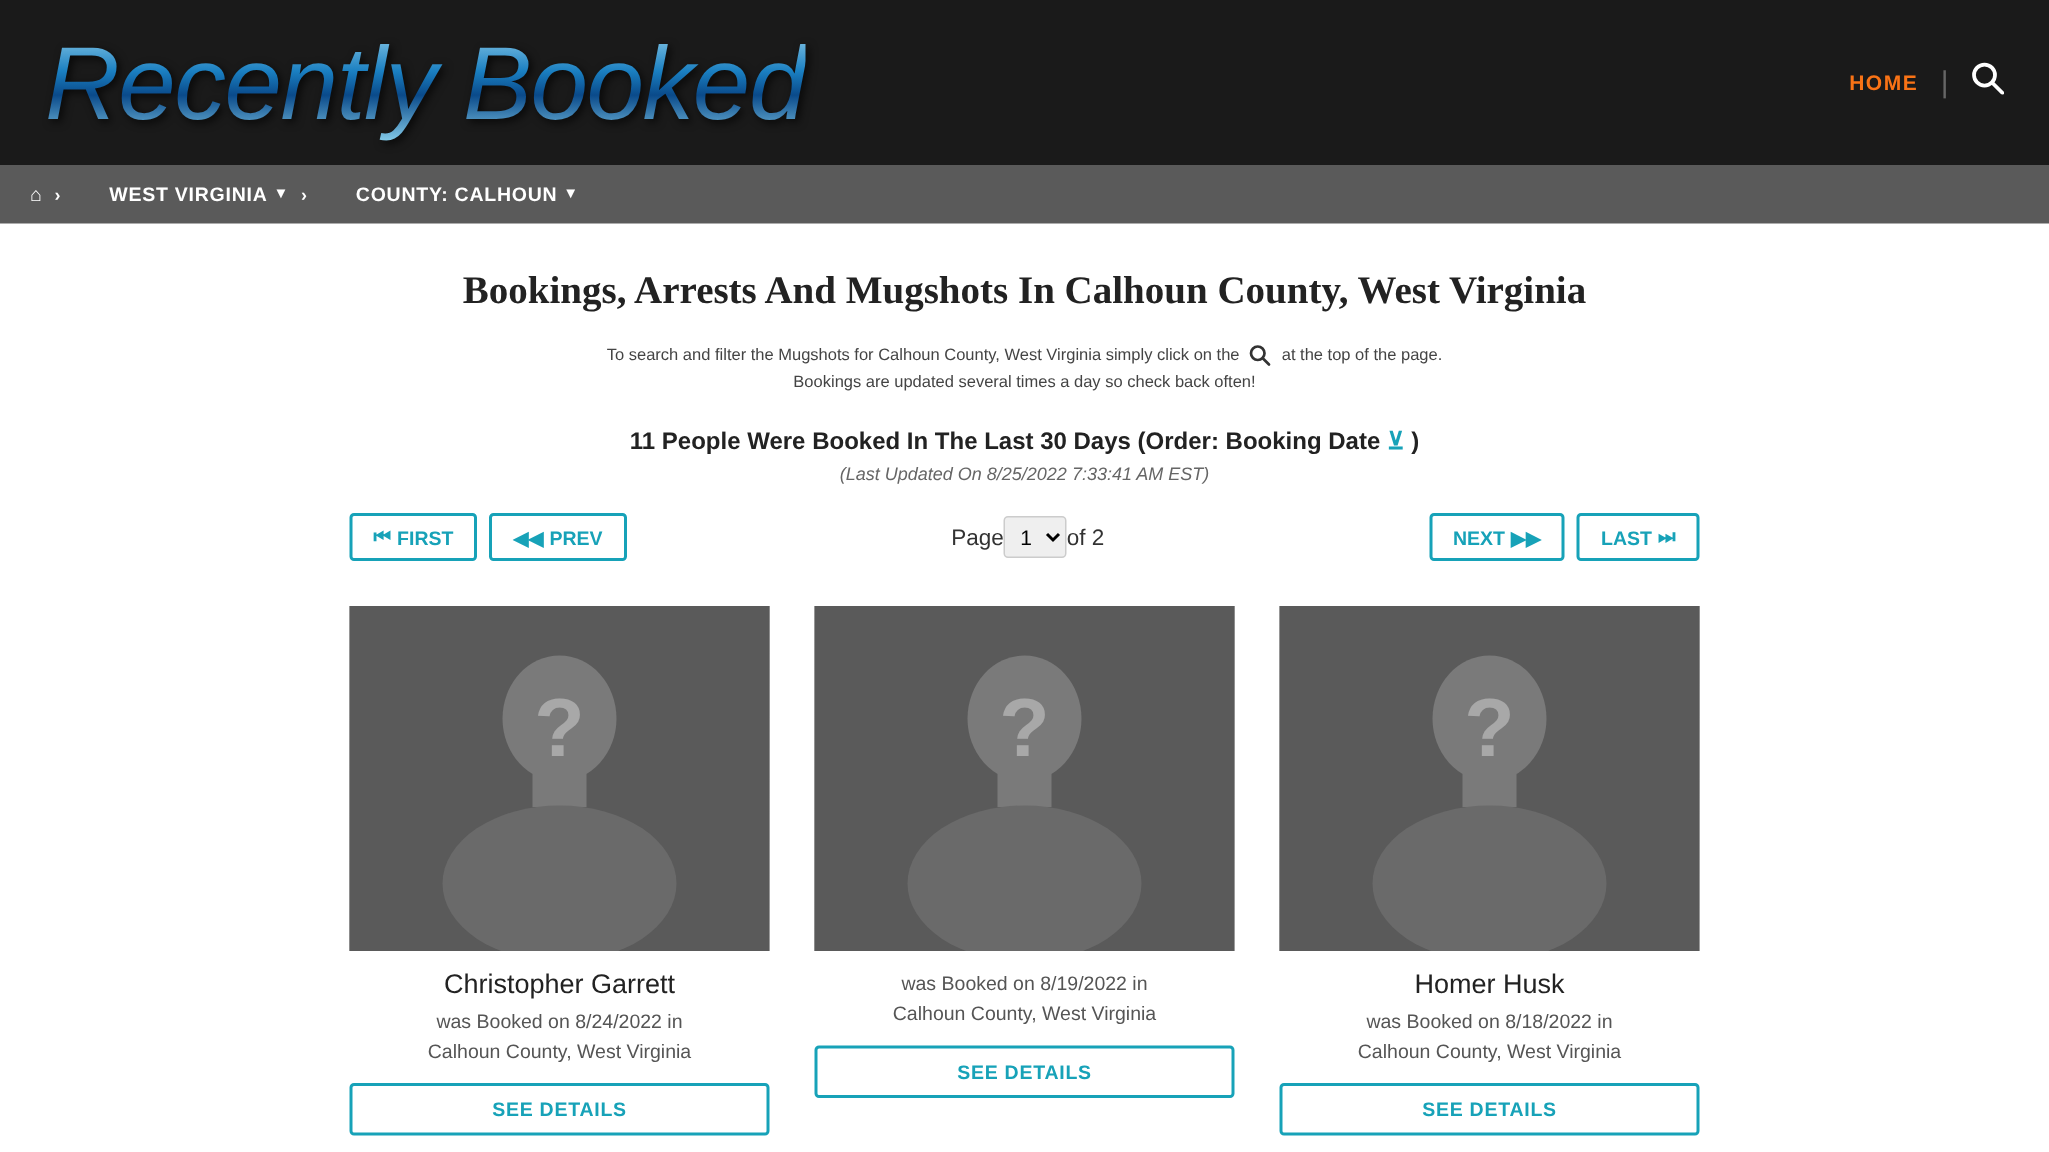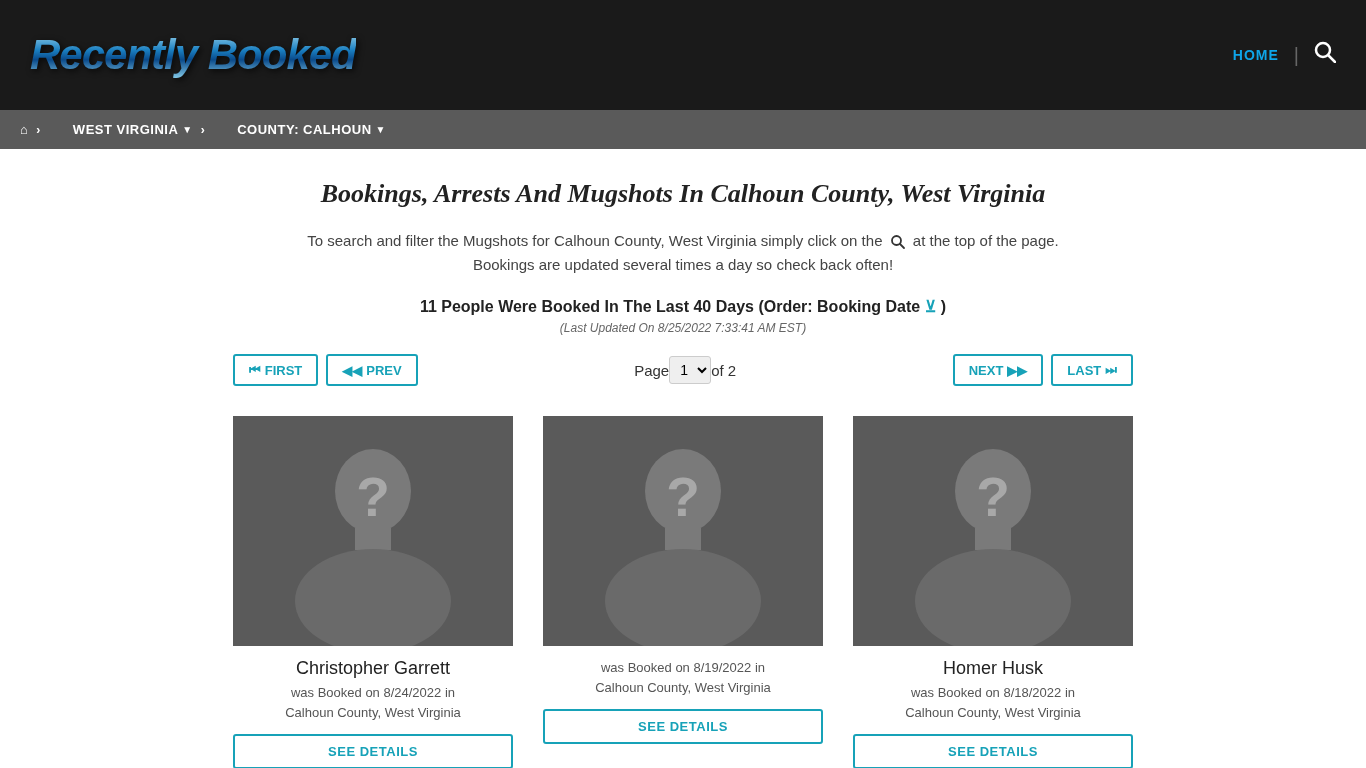--- a/index.html
+++ b/index.html
@@ -8,40 +8,40 @@
     
     .header {
       background: #1a1a1a;
       padding: 15px 30px;
       display: flex;
       align-items: center;
       justify-content: space-between;
       min-height: 110px;
     }
     .logo-text {
-      font-size: 42px;
-      font-weight: 700;
+      font-size: 69px;
+      font-weight: 400;
       font-style: italic;
       font-family: Impact, Arial Black, sans-serif;
       background: linear-gradient(180deg, #a0d8ef 0%, #1a7fc1 40%, #0a4a8a 60%, #87ceeb 100%);
       -webkit-background-clip: text;
       -webkit-text-fill-color: transparent;
       background-clip: text;
       text-shadow: none;
       letter-spacing: -1px;
       filter: drop-shadow(2px 2px 3px rgba(0,0,0,0.7));
       text-align: center;
     }
     .header-nav {
       display: flex;
       align-items: center;
       gap: 15px;
     }
     .header-nav a {
-      color: #0ea5e9;
+      color: #f97316;
       text-decoration: none;
       font-size: 14px;
       font-weight: bold;
       letter-spacing: 1px;
     }
     .nav-divider {
       color: #666;
       font-size: 20px;
     }
     .search-icon-btn {
@@ -91,24 +91,23 @@
       margin: 0 auto;
       padding: 30px 20px;
       text-align: center;
     }
     .page-title {
       font-size: 26px;
       font-weight: bold;
       color: #222;
       margin-bottom: 20px;
       font-family: Georgia, serif;
-      font-style: italic;
     }
     .description {
-      font-size: 15px;
+      font-size: 11px;
       color: #444;
       line-height: 1.6;
       margin-bottom: 20px;
     }
     .booking-count {
       font-size: 16px;
       font-weight: bold;
       color: #222;
       margin-bottom: 5px;
     }
@@ -254,21 +253,21 @@
     <span>To search and filter the Mugshots for Calhoun County, West Virginia simply click on the</span>
     <svg width="16" height="16" viewBox="0 0 16 16" fill="none" style="display:inline-block;vertical-align:middle;margin:0 3px;">
       <circle cx="6.5" cy="6.5" r="4.5" stroke="#333" stroke-width="1.8"></circle>
       <line x1="10" y1="10" x2="14" y2="14" stroke="#333" stroke-width="1.8" stroke-linecap="round"></line>
     </svg>
     <span>at the top of the page.</span>
     <br>
     <span>Bookings are updated several times a day so check back often!</span>
   </p>
   <p class="booking-count">
-    <span>11 People Were Booked In The Last 40 Days (Order: Booking Date</span>
+    <span>11 People Were Booked In The Last 30 Days (Order: Booking Date</span>
     <span class="sort-icon">⊻</span>
     <span>)</span>
   </p>
   <p class="last-updated">(Last Updated On 8/25/2022 7:33:41 AM EST)</p>
 
   <div class="pagination-row">
     <div class="pagination-left">
       <button class="page-btn">
         <span>⏮</span>
         <span>FIRST</span>

